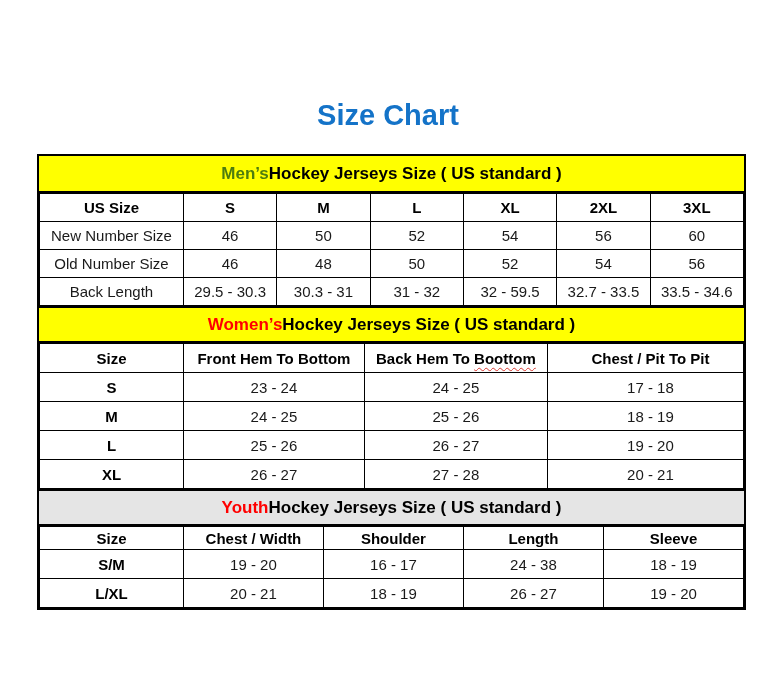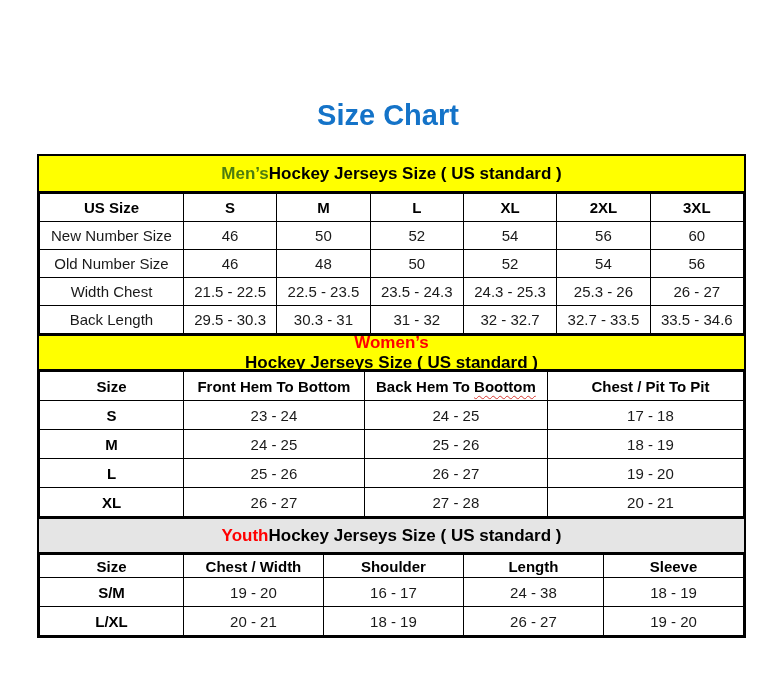--- a/index.html
+++ b/index.html
@@ -108,41 +108,32 @@
           <tr>
             <td>Old Number Size</td>
             <td>46</td>
             <td>48</td>
             <td>50</td>
             <td>52</td>
             <td>54</td>
             <td>56</td>
           </tr>
           <tr>
-            <td>Width Chest</td>
-            <td>21.5 - 22.5</td>
-            <td>22.5 - 23.5</td>
-            <td>23.5 - 24.3</td>
-            <td>24.3 - 25.3</td>
-            <td>25.3 - 26</td>
-            <td>26 - 27</td>
-          </tr>
-          <tr>
             <td>Back Length</td>
             <td>29.5 - 30.3</td>
             <td>30.3 - 31</td>
             <td>31 - 32</td>
-            <td>32 - 32.7</td>
+            <td>32 - 59.5</td>
             <td>32.7 - 33.5</td>
             <td>33.5 - 34.6</td>
           </tr>
         </tbody>
       </table>
 
-    <div class="band mid" style="background: rgb(255, 255, 0); flex-direction: column;">
+    <div class="band mid" style="background: rgb(255, 255, 0);">
       <span style="color: rgb(255, 0, 0);">Women’s</span>
         <span> Hockey Jerseys Size ( US standard )</span>
     </div>
     <table id="table-womens">
         <thead>
           <tr class="hdr">
             <th>Size</th>
             <th>Front Hem To Bottom</th>
             <th>Back Hem To <span class="squiggle" style="text-decoration-color: rgb(216, 57, 49);">Boottom</span></th>
             <th>Chest / Pit To Pit</th>

